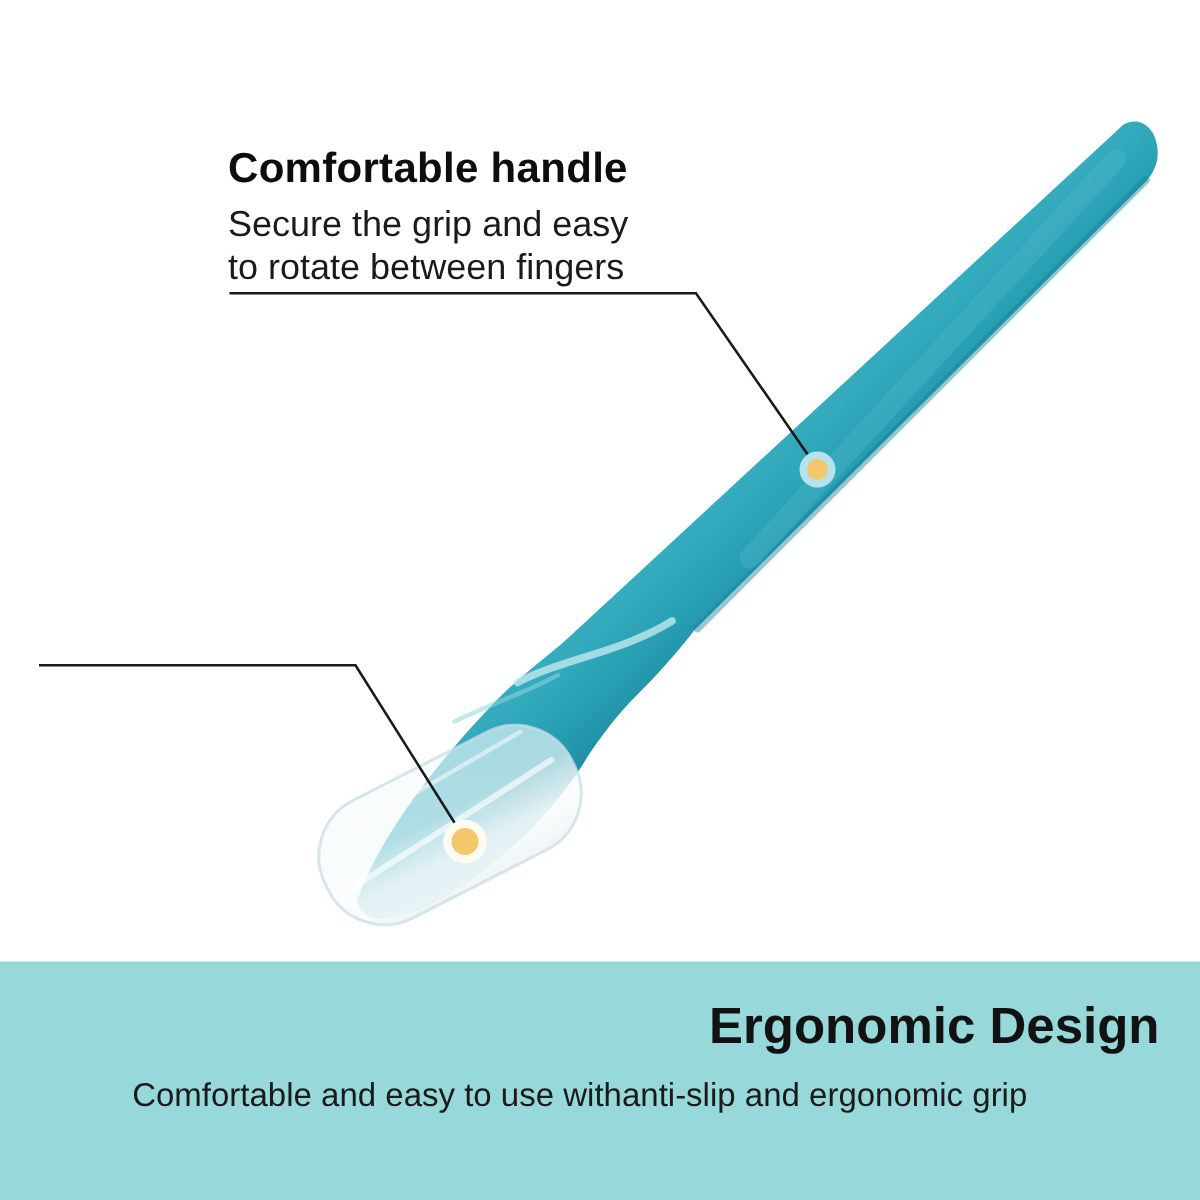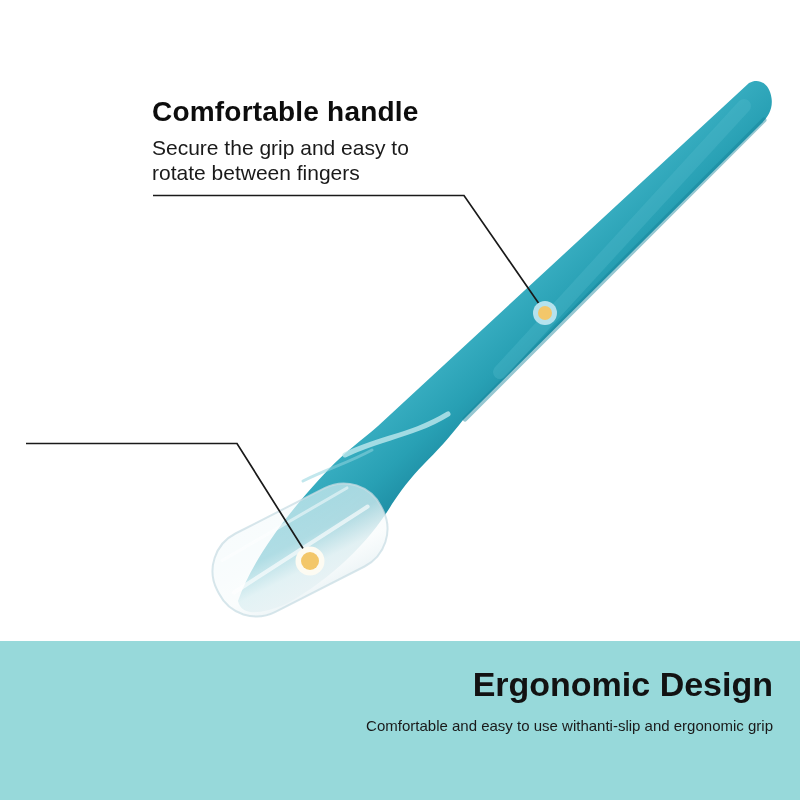--- a/index.html
+++ b/index.html
@@ -29,21 +29,21 @@
     color: #141414;
   }
   .callout-title {
     font-size: 28px;
     font-weight: bold;
     line-height: 1.08;
     color: #0d0d0d;
     letter-spacing: 0.2px;
   }
   .callout-sub {
-    font-size: 21px;
+    font-size: 24px;
     line-height: 1.18;
     margin-top: 9px;
     color: #1a1a1a;
   }
   .callout-handle {
     left: 152px;
     top: 97px;
     width: 300px;
   }
   .callout-handle .callout-sub { width: 290px; }
@@ -63,24 +63,25 @@
     padding: 24px 27px 12px 0;
     text-align: right;
   }
   .banner-title {
     font-size: 34px;
     font-weight: bold;
     color: #121212;
     line-height: 1.15;
   }
   .banner-sub {
-    font-size: 15px;
+    font-size: 22px;
     color: #1a1a1a;
     margin-top: 13px;
     line-height: 1.2;
+    text-align: center;
   }
 </style>
 </head>
 <body>
 
 <div class="stage">
 
   <svg class="razor-svg" viewBox="0 0 800 800" xmlns="http://www.w3.org/2000/svg">
     <defs>
       <linearGradient id="handleGrad" gradientUnits="userSpaceOnUse" x1="520" y1="275" x2="585" y2="345">

